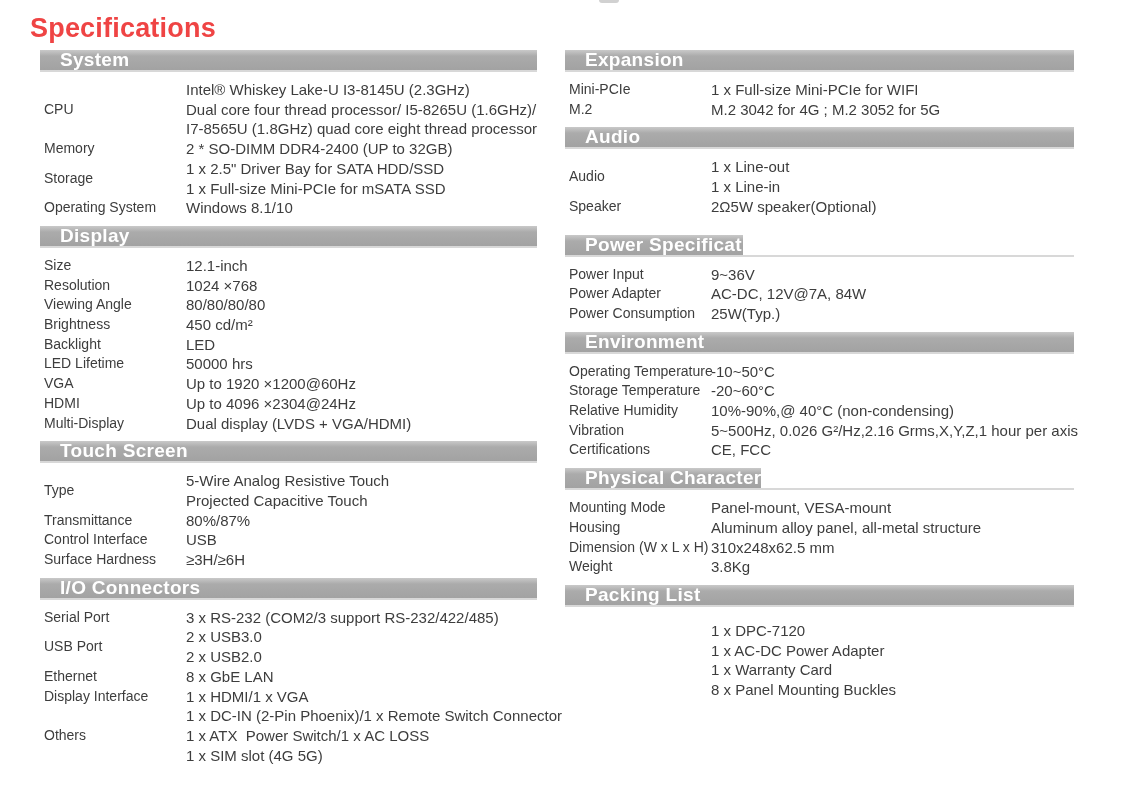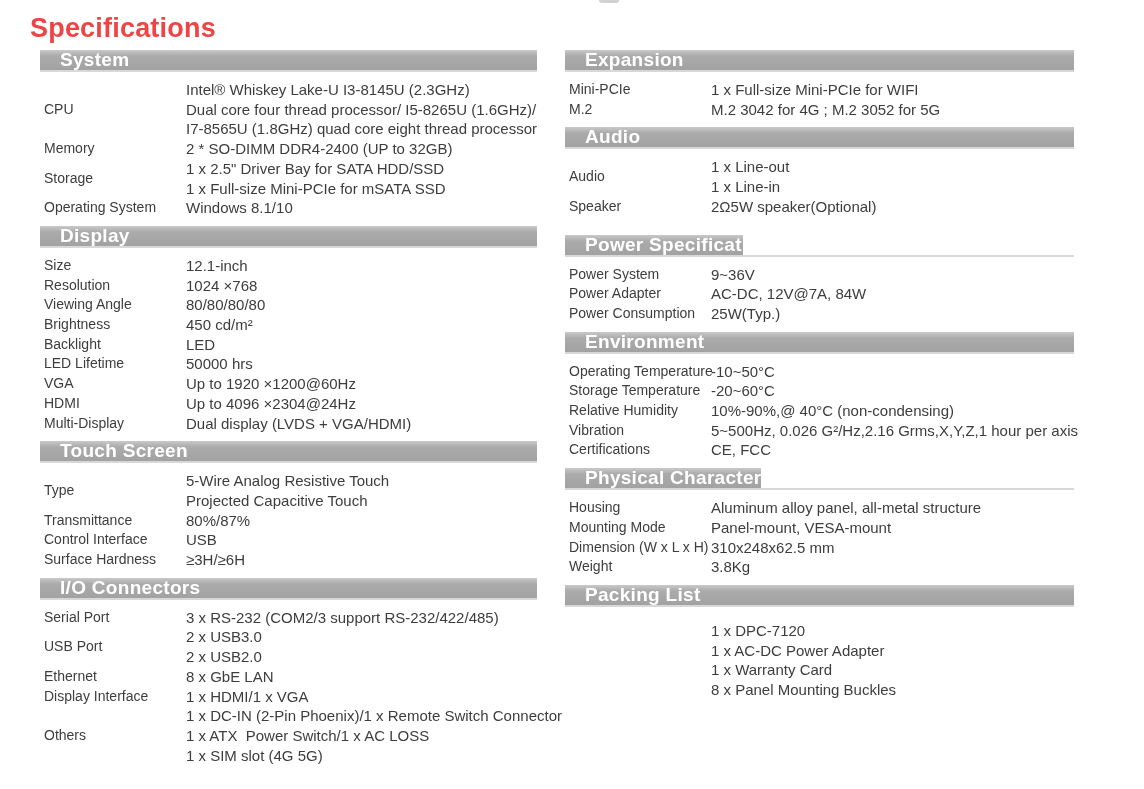--- a/index.html
+++ b/index.html
@@ -254,21 +254,21 @@
           </div>
         </div>
       </div>
     </div>
     <div class="spec-section">
       <div class="sec-head">
         <div class="sec-bar" style="width: 178px; margin-top: 10px;"><span class="sec-title">Power Specification</span></div>
       </div>
       <div class="sec-body">
         <div class="spec-row">
-          <div class="spec-label">Power System</div>
+          <div class="spec-label">Power Input</div>
           <div class="spec-value">
             <div class="spec-line">9~36V</div>
           </div>
         </div>
         <div class="spec-row">
           <div class="spec-label">Power Adapter</div>
           <div class="spec-value">
             <div class="spec-line">AC-DC, 12V@7A, 84W</div>
           </div>
         </div>
@@ -316,29 +316,29 @@
           </div>
         </div>
       </div>
     </div>
     <div class="spec-section">
       <div class="sec-head">
         <div class="sec-bar" style="width: 196px;"><span class="sec-title">Physical Characteristics</span></div>
       </div>
       <div class="sec-body">
         <div class="spec-row">
+          <div class="spec-label">Mounting Mode</div>
+          <div class="spec-value">
+            <div class="spec-line">Panel-mount, VESA-mount</div>
+          </div>
+        </div>
+        <div class="spec-row">
           <div class="spec-label">Housing</div>
           <div class="spec-value">
             <div class="spec-line">Aluminum alloy panel, all-metal structure</div>
-          </div>
-        </div>
-        <div class="spec-row">
-          <div class="spec-label">Mounting Mode</div>
-          <div class="spec-value">
-            <div class="spec-line">Panel-mount, VESA-mount</div>
           </div>
         </div>
         <div class="spec-row">
           <div class="spec-label">Dimension (W x L x H)</div>
           <div class="spec-value">
             <div class="spec-line">310x248x62.5 mm</div>
           </div>
         </div>
         <div class="spec-row">
           <div class="spec-label">Weight</div>

